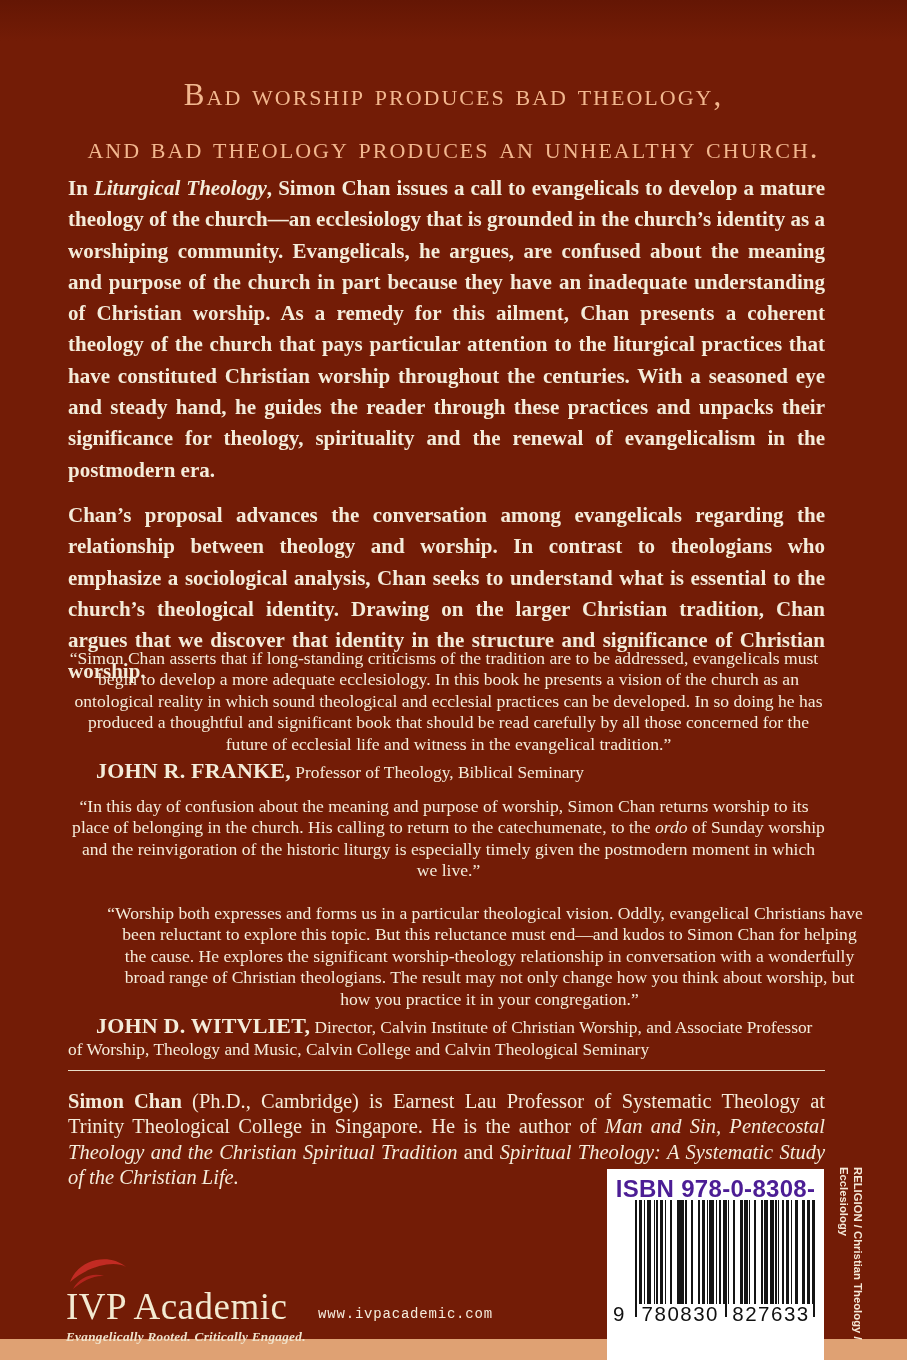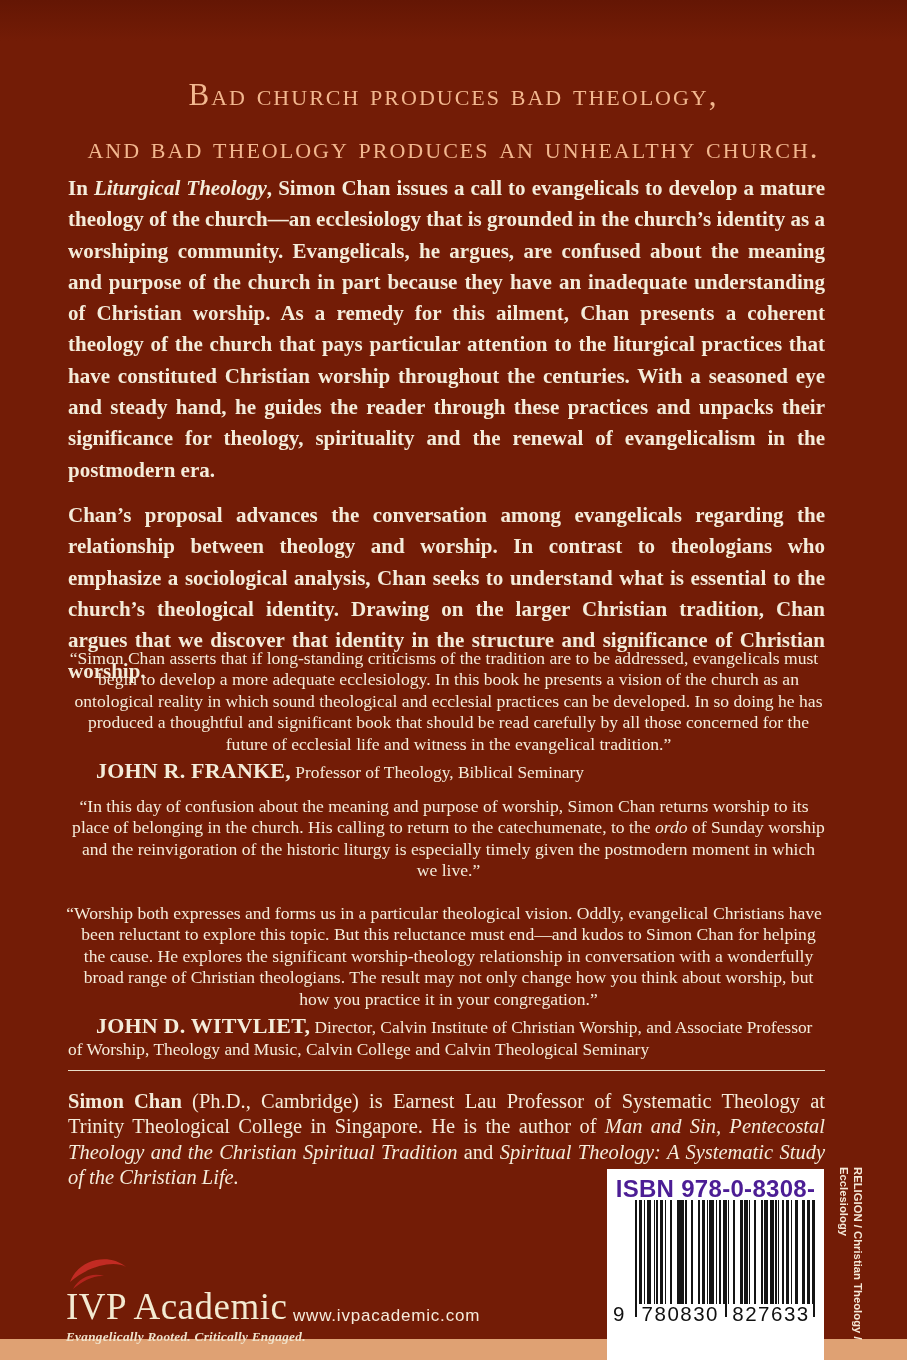--- a/index.html
+++ b/index.html
@@ -13,41 +13,41 @@
     color:#f2b78f;font-variant:small-caps;font-size:31px;letter-spacing:2px;line-height:53px;}
   
   .para{position:absolute;left:68px;width:757px;color:#f4ecda;
     font-size:21px;line-height:31.3px;text-align:justify;font-weight:bold;}
   .para1{top:173px;}
   .para2{top:472px;margin-top:28px;}
   
   .quote{position:absolute;left:61px;width:766px;color:#f4ecda;
     font-size:17.6px;line-height:21.4px;text-align:center;
     padding-left:9px;text-indent:-9px;box-sizing:border-box;}
-  .q1{top:648px;} .q2{top:796px;} .q3{top:903px;}
+  .q1{top:648px;} .q2{top:796px;} .q3{top:903px;margin-left:41px;}
   .attrib{position:absolute;left:68px;width:759px;color:#f4ecda;
     font-size:17.4px;line-height:21.6px;}
   .a1{top:760px;} .a2:{}.a2{top:866px;} .a3{top:1015px;}
   .attr-name{font-weight:bold;font-size:22px;letter-spacing:.2px;margin-left:28px;}
   
   .rule{position:absolute;top:1070px;left:68px;width:757px;height:0;
     border-top:1.6px solid #e9dfc9;}
   
   .bio{position:absolute;top:1089px;left:68px;width:757px;color:#f4ecda;
     font-size:20.5px;line-height:25.4px;text-align:justify;}
   
   .tan-strip{position:absolute;left:0;bottom:0;width:907px;height:21px;background:#dfa173;z-index:1;}
   
   .logo{position:absolute;left:66px;top:1256px;z-index:2;}
   .logo svg{display:block;margin-left:2px;}
   .logo-name{color:#f3ead2;font-size:37px;line-height:38px;letter-spacing:.5px;margin-top:-2px;}
   .logo-tag{color:#f0e3cc;font-size:13.2px;font-style:italic;font-weight:bold;letter-spacing:.3px;margin-top:3px;}
   
-  .website{position:absolute;left:293px;top:1306px;width:225px;text-align:left;z-index:2;
-    font-family:Liberation Sans, sans-serif;font-size:17px;letter-spacing:.8px;color:#f5ecdc;}
+  .website{position:absolute;left:293px;top:1306px;width:225px;text-align:center;z-index:2;
+    font-family:Liberation Mono, monospace;font-size:14px;letter-spacing:.8px;color:#f5ecdc;}
   
   .barcode-box{position:absolute;left:607px;top:1169px;width:217px;height:191px;background:#ffffff;z-index:3;}
   .isbn-label{position:absolute;top:6px;left:0;width:100%;text-align:center;color:#4c1d95;
     font-family:"Liberation Sans",sans-serif;font-weight:bold;font-size:24px;letter-spacing:.3px;}
   .bars{position:absolute;left:28px;top:31px;width:180px;height:104px;background-color:#fff;
     background-image:
       repeating-linear-gradient(90deg,#141414 0 2px,transparent 2px 4px,#141414 4px 7px,transparent 7px 9px,#141414 9px 10px,transparent 10px 14px,#141414 14px 16px,transparent 16px 21px),
       repeating-linear-gradient(90deg,transparent 0 5px,#141414 5px 6px,transparent 6px 12px,#141414 12px 15px,transparent 15px 19px,#141414 19px 20px,transparent 20px 31px);}
   .guard{position:absolute;top:31px;width:2px;height:117px;background:#141414;}
   .g-left{left:28px;} .g-mid{left:118px;} .g-right{left:206px;}
@@ -58,21 +58,21 @@
   .category{position:absolute;left:864px;top:1167px;transform:rotate(90deg);transform-origin:0 0;
     font-family:"Liberation Sans",sans-serif;font-weight:bold;font-size:11.3px;line-height:13.5px;
     color:#f5e9d8;white-space:nowrap;z-index:2;}
 </style>
 </head>
 <body>
 
 <div class="page">
 
   <div class="headline">
-    <div>Bad church produces bad theology,</div>
+    <div>Bad worship produces bad theology,</div>
     <div>and bad theology produces an unhealthy church.</div>
   </div>
 
   <div class="para para1"><span>In </span><span style="font-style: italic;">Liturgical Theology</span><span>, Simon Chan issues a call to evangelicals to develop a mature theology of the church—an ecclesiology that is grounded in the church’s identity as a worshiping community. Evangelicals, he argues, are confused about the meaning and purpose of the church in part because they have an inadequate understanding of Christian worship. As a remedy for this ailment, Chan presents a coherent theology of the church that pays particular attention to the liturgical practices that have constituted Christian worship throughout the centuries. With a seasoned eye and steady hand, he guides the reader through these practices and unpacks their significance for theology, spirituality and the renewal of evangelicalism in the postmodern era.</span></div>
   <div class="para para2"><span>Chan’s proposal advances the conversation among evangelicals regarding the relationship between theology and worship. In contrast to theologians who emphasize a sociological analysis, Chan seeks to understand what is essential to the church’s theological identity. Drawing on the larger Christian tradition, Chan argues that we discover that identity in the structure and significance of Christian worship.</span></div>
 
   <div class="quote q1"><span>“Simon Chan asserts that if long-standing criticisms of the tradition are to be addressed, evangelicals must begin to develop a more adequate ecclesiology. In this book he presents a vision of the church as an ontological reality in which sound theological and ecclesial practices can be developed. In so doing he has produced a thoughtful and significant book that should be read carefully by all those concerned for the future of ecclesial life and witness in the evangelical tradition.”</span></div>
   <div class="attrib a1"><span class="attr-name">JOHN R. FRANKE,</span><span> Professor of Theology, Biblical Seminary</span></div>
 
   <div class="quote q2"><span>“In this day of confusion about the meaning and purpose of worship, Simon Chan returns worship to its place of belonging in the church. His calling to return to the catechumenate, to the </span><span style="font-style: italic;">ordo</span><span> of Sunday worship and the reinvigoration of the historic liturgy is especially timely given the postmodern moment in which we live.”</span></div>

